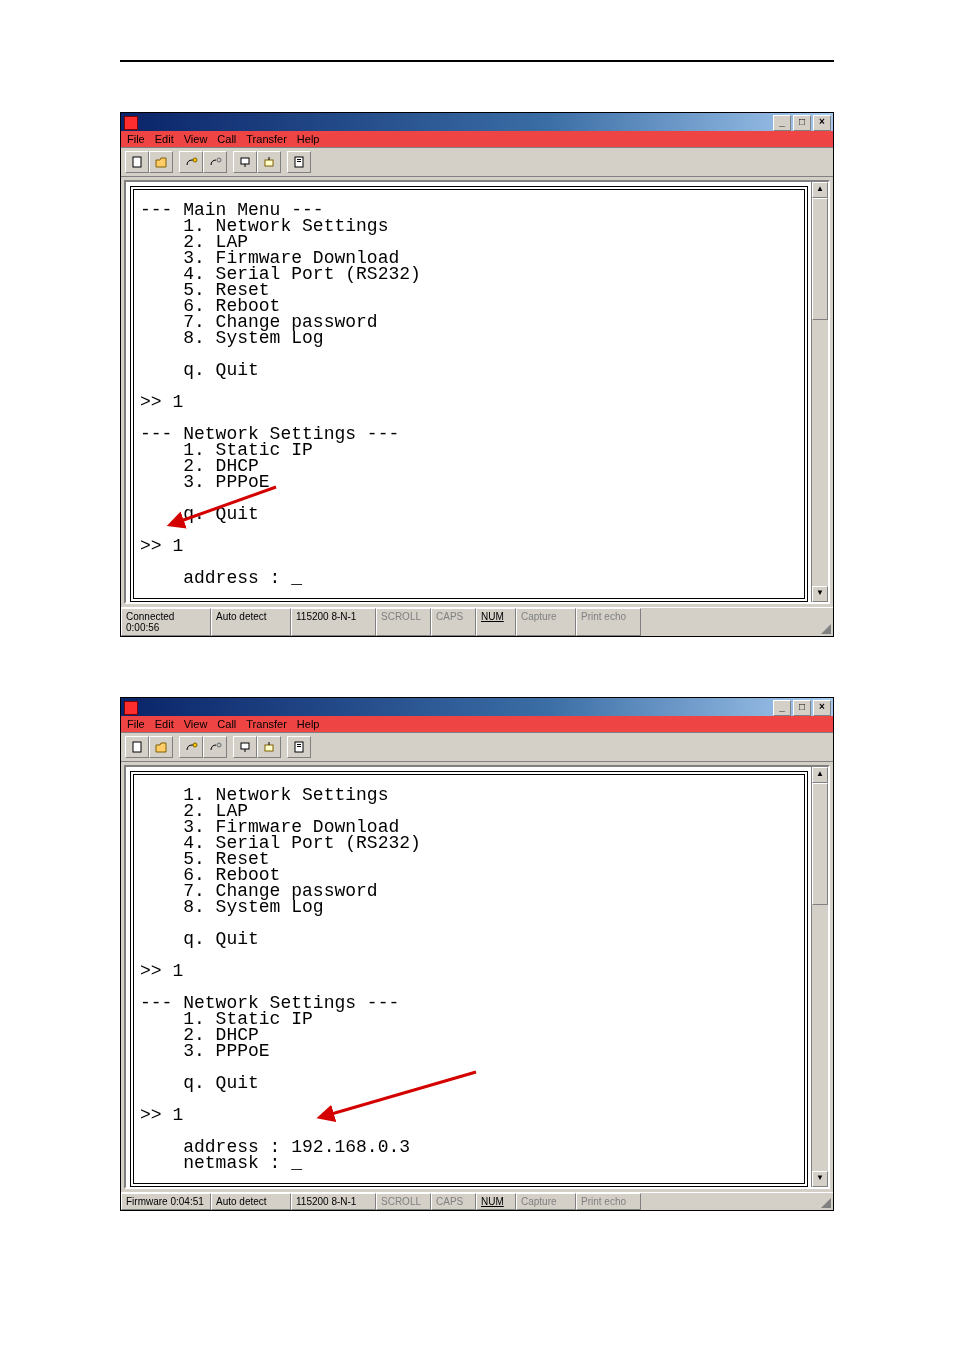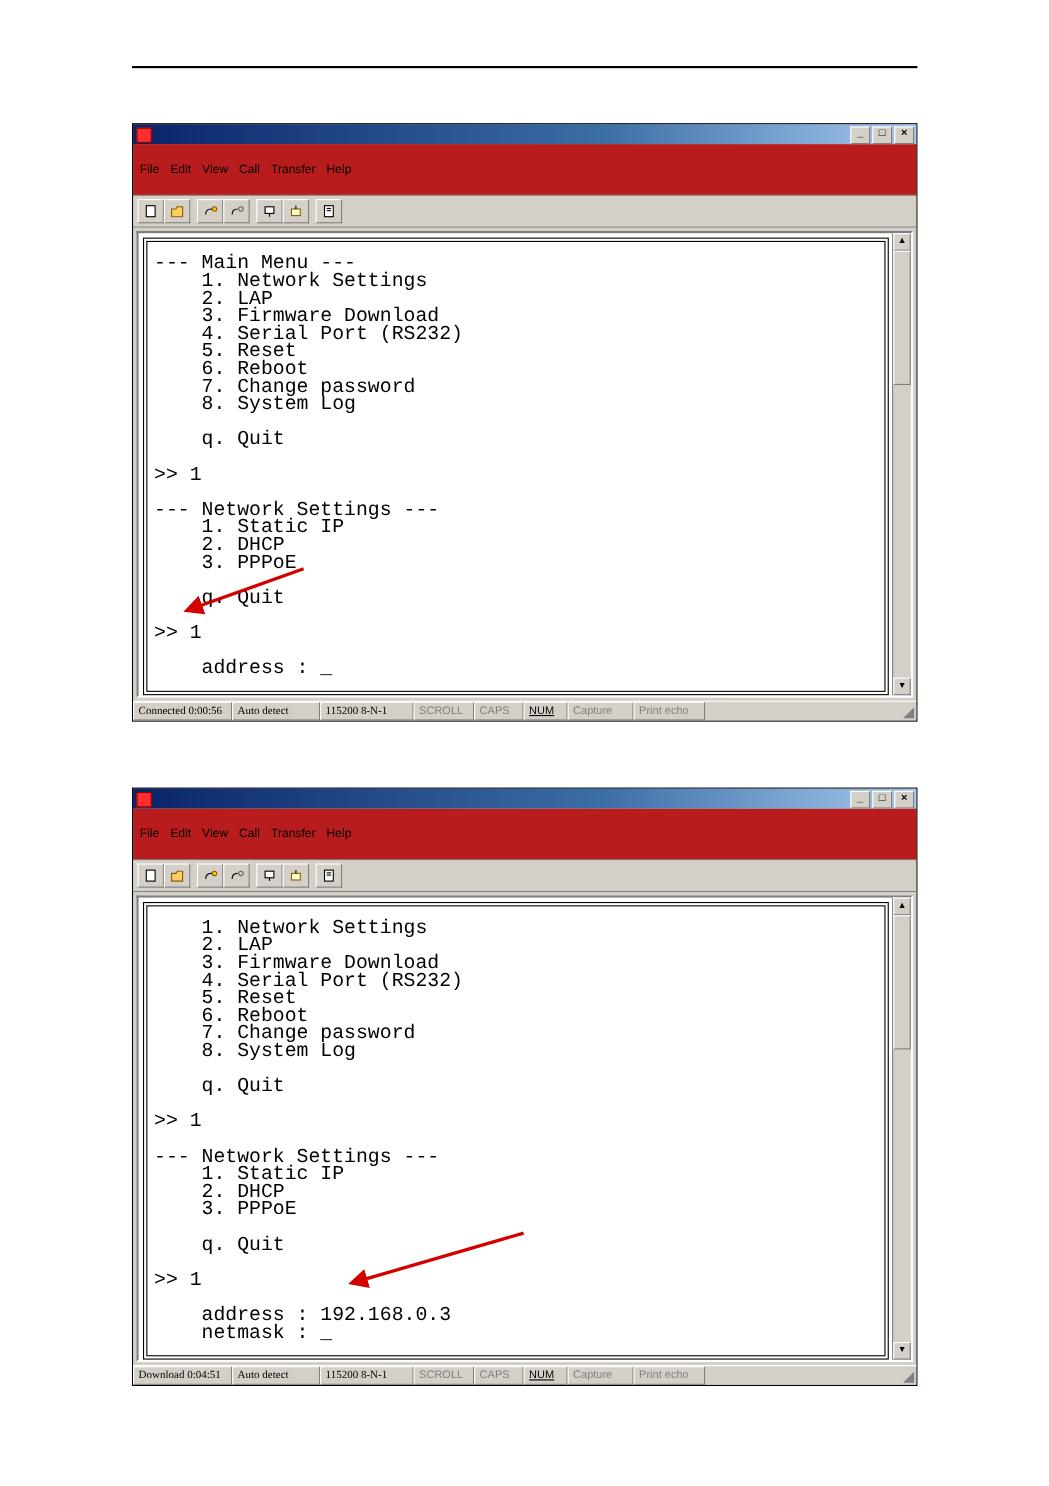--- a/index.html
+++ b/index.html
@@ -6,41 +6,41 @@
   body{width:954px;font-family:Tahoma,Arial,sans-serif;font-size:11px;color:#000;}
   .page{padding:60px 120px 80px 120px;}
   hr.topline{border:none;border-top:2px solid #000;margin:0 0 50px 0;}
 
   .window{border:1px solid #000;background:#d4d0c8;box-shadow:0 0 0 1px #808080 inset;}
   .titlebar{height:18px;background:linear-gradient(90deg,#0a246a 0%,#3b6ea5 60%,#a6caf0 100%);position:relative;}
   .titlebar .icon{position:absolute;left:3px;top:3px;width:12px;height:12px;background:#ff2d2d;border:1px solid #800000;}
   .titlebar .controls{position:absolute;right:2px;top:2px;display:flex;gap:2px;}
   .tb-btn{width:16px;height:14px;background:#d4d0c8;border:1px solid #808080;border-top-color:#fff;border-left-color:#fff;font-size:10px;line-height:12px;text-align:center;font-weight:bold;font-family:Arial;}
 
-  .menubar{background:#b91c1c;padding:17px 6px;display:flex;gap:10px;border-bottom:1px solid #808080;}
+  .menubar{background:#ef4444;padding:2px 6px;display:flex;gap:10px;border-bottom:1px solid #808080;}
   .menubar span{color:#000;}
 
   .toolbar{background:#d4d0c8;padding:3px 4px;display:flex;gap:0;border-bottom:1px solid #808080;}
   .tbtn{width:22px;height:20px;border:1px solid #808080;border-top-color:#fff;border-left-color:#fff;background:#d4d0c8;margin-right:0;display:flex;align-items:center;justify-content:center;}
   .tsep{width:6px;}
   .ico{width:14px;height:14px;}
 
   .terminal-wrap{padding:3px;background:#d4d0c8;}
   .terminal{position:relative;border:2px solid #808080;border-right-color:#fff;border-bottom-color:#fff;background:#fff;}
   .terminal-inner{border:4px double #000;margin:4px 20px 0 4px;padding:12px 6px;font-family:Liberation Mono, monospace;font-size:18px;line-height:16px;white-space:pre;min-height:350px;overflow:hidden;}
   .terminal-inner.short{min-height:360px;}
   .scrollbar{position:absolute;right:0;top:0;bottom:0;width:16px;background:#d4d0c8;border-left:1px solid #808080;}
   .sb-btn{width:14px;height:14px;background:#d4d0c8;border:1px solid #808080;border-top-color:#fff;border-left-color:#fff;position:absolute;left:0;font-size:8px;text-align:center;line-height:12px;}
   .sb-up{top:0;}
   .sb-down{bottom:0;}
   .sb-thumb{position:absolute;left:0;width:14px;background:#d4d0c8;border:1px solid #808080;border-top-color:#fff;border-left-color:#fff;}
 
   .statusbar{display:flex;background:#d4d0c8;border-top:1px solid #fff;font-size:10px;}
   .statusbar .cell{border:1px solid #808080;border-top-color:#fff;border-left-color:#fff;padding:2px 4px;color:#808080;}
-  .statusbar .cell.active{color:#000;font-family:Liberation Serif, serif;}
+  .statusbar .cell.active{color:#000;}
   .statusbar .cell.num{color:#000;text-decoration:underline;}
   .statusbar .grip{margin-left:auto;width:16px;position:relative;}
   .statusbar .grip::after{content:"";position:absolute;right:2px;bottom:2px;width:0;height:0;border-right:10px solid #808080;border-top:10px solid transparent;}
 
   .arrow{position:absolute;pointer-events:none;}
 
   .gap{height:60px;}
 </style>
 </head>
 <body>
@@ -267,21 +267,21 @@
           <defs>
               <marker id="ah2" markerWidth="10" markerHeight="10" refX="2" refY="3" orient="auto">
                 <path d="M0,0 L6,3 L0,6 z" fill="#d40000"></path>
               </marker>
             </defs>
           <line x1="160" y1="5" x2="12" y2="48" stroke="#d40000" stroke-width="3" marker-end="url(#ah2)"></line>
         </svg>
       </div>
     </div>
     <div class="statusbar">
-      <div class="cell active" style="width:80px">Download 0:04:51</div>
+      <div class="cell active" style="width:80px">Firmware 0:04:51</div>
       <div class="cell active" style="width:70px">Auto detect</div>
       <div class="cell active" style="width:75px">115200 8-N-1</div>
       <div class="cell" style="width:45px">SCROLL</div>
       <div class="cell" style="width:35px">CAPS</div>
       <div class="cell num" style="width:30px">NUM</div>
       <div class="cell" style="width:50px">Capture</div>
       <div class="cell" style="width:55px">Print echo</div>
       <div class="grip"></div>
     </div>
   </div>

